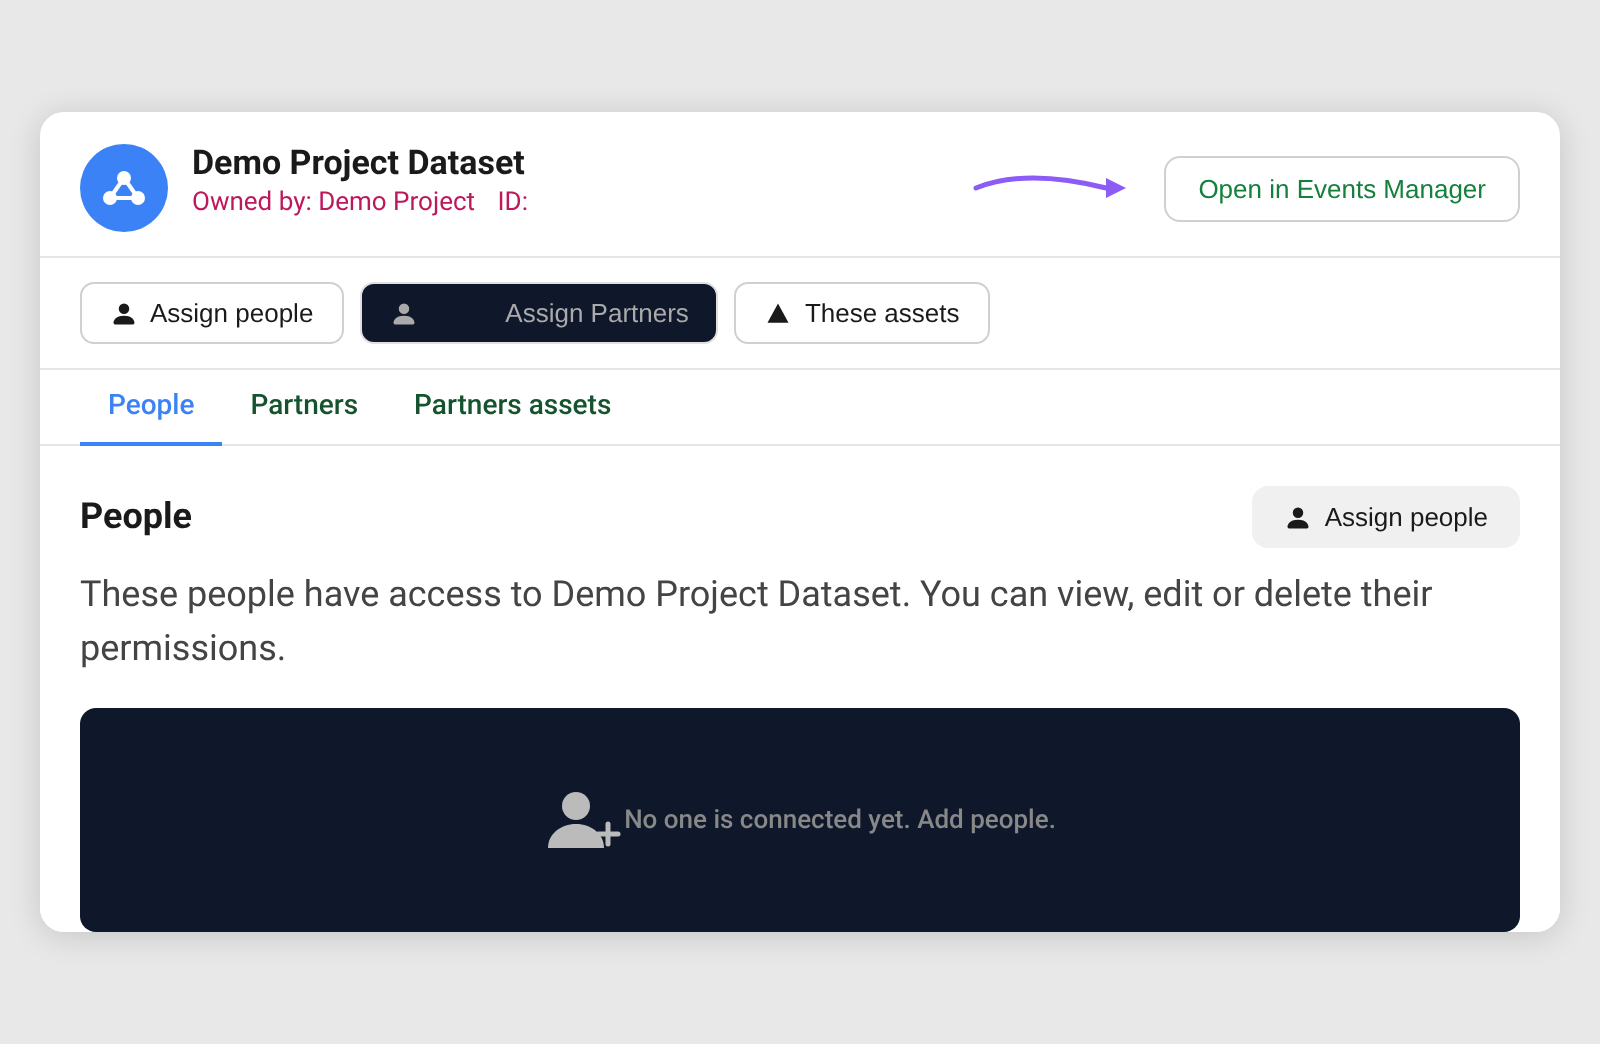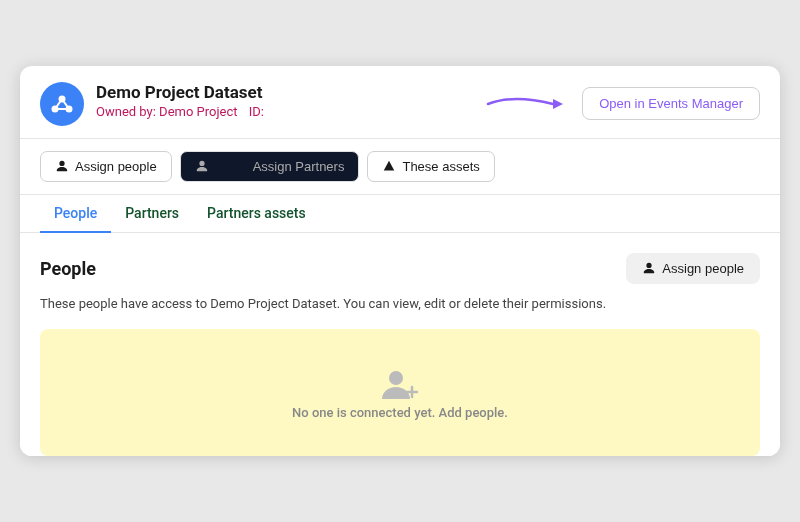--- a/index.html
+++ b/index.html
@@ -72,21 +72,21 @@
       width: 90px;
       height: 30px;
     }
     .btn-events {
       background: #fff;
       border: 1.5px solid #d0d0d0;
       border-radius: 8px;
       padding: 8px 16px;
       font-size: 13px;
       font-weight: 500;
-      color: #8b5cf6;
+      color: #15803d;
       cursor: pointer;
       white-space: nowrap;
     }
     .toolbar {
       display: flex;
       align-items: center;
       gap: 8px;
       padding: 12px 20px;
       border-bottom: 1px solid #e5e5e5;
       background: #fff;
@@ -153,30 +153,30 @@
       padding: 8px 16px;
       background: #f0f0f0;
       border: none;
       border-radius: 8px;
       font-size: 13px;
       font-weight: 500;
       color: #1a1a1a;
       cursor: pointer;
     }
     .description {
-      font-size: 13px;
+      font-size: 18px;
       color: #444;
       margin-bottom: 16px;
       line-height: 1.5;
     }
     .empty-state {
-      background: #fef9c3;
+      background: #0f172a;
       border-radius: 8px;
       display: flex;
-      flex-direction: column;
+      flex-direction: row;
       align-items: center;
       justify-content: center;
       padding: 36px 20px;
       margin-bottom: 0;
     }
     .empty-text {
       font-size: 13px;
       color: #888;
       font-weight: 500;
     }

